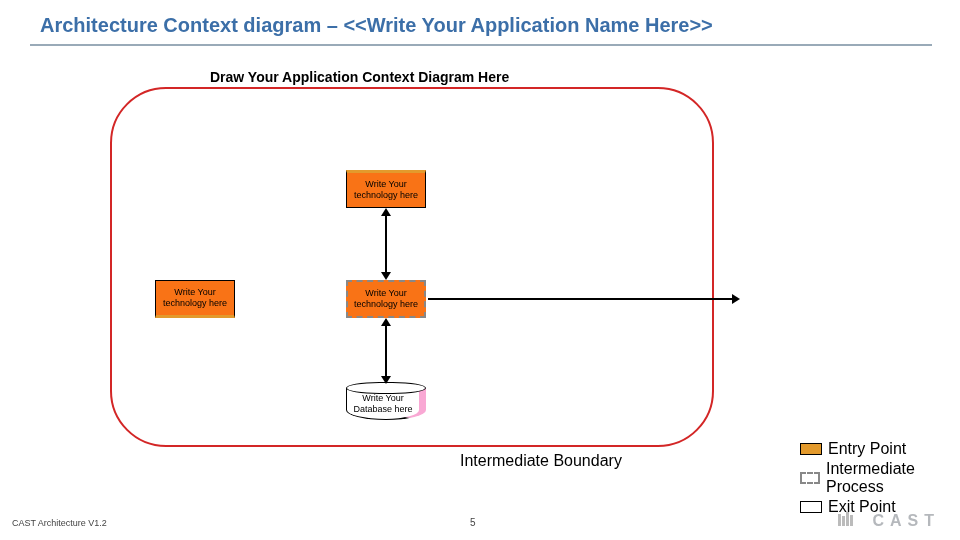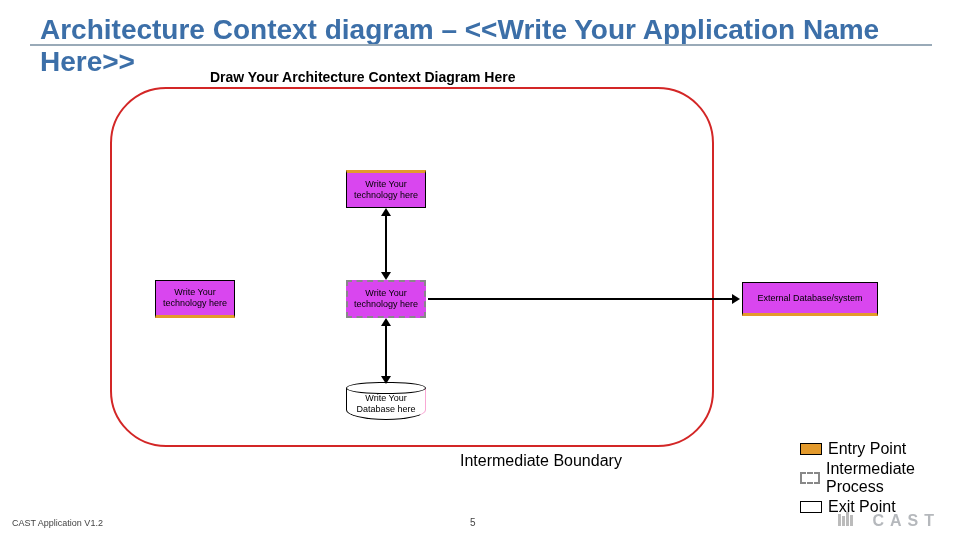--- a/index.html
+++ b/index.html
@@ -1,28 +1,28 @@
 <!DOCTYPE html>
 <html><head>
 <meta charset="utf-8">
 <style>
   * { box-sizing: border-box; margin: 0; padding: 0; }
   html, body { width: 960px; height: 540px; font-family: Arial, sans-serif; background: #fff; overflow: hidden; }
   .slide { position: relative; width: 960px; height: 540px; }
-  .title { position: absolute; top: 14px; left: 40px; color: #3c6fa8; font-size: 28px; font-weight: bold; }
+  .title { position: absolute; top: 14px; left: 40px; color: #3c6fa8; font-size: 20px; font-weight: bold; }
   .title-underline { position: absolute; top: 44px; left: 30px; width: 902px; height: 2px; background: #99AAB8; }
   .subtitle { position: absolute; top: 69px; left: 210px; font-size: 14px; font-weight: bold; color: #000; }
   .boundary { position: absolute; top: 87px; left: 110px; width: 604px; height: 360px; border: 2px solid #d32626; border-radius: 56px; }
-  .box { position: absolute; font-size: 9px; line-height: 11px; text-align: center; display: flex; align-items: center; justify-content: center; background: #d946ef; }
+  .box { position: absolute; font-size: 9px; line-height: 11px; text-align: center; display: flex; align-items: center; justify-content: center; background: #f97316; }
   .entry { border: 1px solid #000; }
   .entry.top-orange { border-top: 3px solid #e39a2c; }
   .exit { border: 1px solid #000; border-bottom: 3px solid #e39a2c; }
   .intermediate { border: 2px dashed #888; }
   .db-shape { position: absolute; border: 1px solid #000; background: #fff; border-radius: 50% / 60%; height: 12px; }
-  .db-body { position: absolute; border-left: 1px solid #000; border-right: 1px solid #f9a8d4; border-bottom: 1px solid #000; background: #fff; display: flex; align-items: center; justify-content: center; font-size: 9px; line-height: 11px; text-align: center; }
+  .db-body { position: absolute; border-left: 1px solid #000; border-right: 7px solid #f9a8d4; border-bottom: 1px solid #000; background: #fff; display: flex; align-items: center; justify-content: center; font-size: 9px; line-height: 11px; text-align: center; }
   .arrow-line-v { position: absolute; width: 2px; background: #000; }
   .arrow-line-h { position: absolute; height: 2px; background: #000; }
   .arrow-head { position: absolute; width: 0; height: 0; }
   .arrow-up { border-left: 5px solid transparent; border-right: 5px solid transparent; border-bottom: 8px solid #000; }
   .arrow-down { border-left: 5px solid transparent; border-right: 5px solid transparent; border-top: 8px solid #000; }
   .arrow-right { border-top: 5px solid transparent; border-bottom: 5px solid transparent; border-left: 8px solid #000; }
   .boundary-label { position: absolute; top: 452px; left: 460px; font-size: 16px; color: #000; }
   .legend { position: absolute; top: 440px; left: 800px; font-size: 16px; line-height: 18px; }
   .legend-row { display: flex; align-items: center; gap: 6px; margin-bottom: 2px; }
   .swatch { width: 22px; height: 12px; border: 1px solid #000; }
@@ -36,39 +36,36 @@
   .logo-text { font-size: 16px; font-weight: bold; color: #b5b8bc; letter-spacing: 6px; font-family: Arial, sans-serif; margin-left: 10px; }
 </style>
 </head>
 <body>
 
 <div class="slide">
 
   <div class="title">Architecture Context diagram – &lt;&lt;Write Your Application Name Here&gt;&gt;</div>
   <div class="title-underline"></div>
 
-  <div class="subtitle">Draw Your Architecture Context Diagram Here</div>
+  <div class="subtitle">Draw Your Application Context Diagram Here</div>
 
   <div class="boundary"></div>
 
   <div class="box entry top-orange" style="top:170px; left:346px; width:80px; height:38px;">
     <span>Write Your technology here</span>
   </div>
 
   <div class="box exit" style="top:280px; left:155px; width:80px; height:38px;">
     <span>Write Your technology here</span>
   </div>
 
   <div class="box intermediate" style="top:280px; left:346px; width:80px; height:38px;">
     <span>Write Your technology here</span>
   </div>
 
-  <div class="box exit" style="top:282px; left:742px; width:136px; height:34px;">
-    <span>External Database/system</span>
-  </div>
 
   <div class="db-body" style="top:388px; left:346px; width:80px; height:32px; border-radius: 0 0 40px 40px / 0 0 10px 10px;">
     <span>Write Your Database here</span>
   </div>
   <div class="db-shape" style="top:382px; left:346px; width:80px;"></div>
 
   <div class="arrow-line-v" style="top:214px; left:385px; height:60px;"></div>
   <div class="arrow-head arrow-up" style="top:208px; left:381px;"></div>
   <div class="arrow-head arrow-down" style="top:272px; left:381px;"></div>
 
@@ -89,21 +86,21 @@
     <div class="legend-row">
       <div class="swatch inter-sw"></div>
       <span>Intermediate Process</span>
     </div>
     <div class="legend-row">
       <div class="swatch exit-sw"></div>
       <span>Exit Point</span>
     </div>
   </div>
 
-  <div class="footer-left">CAST Application V1.2</div>
+  <div class="footer-left">CAST Architecture V1.2</div>
   <div class="footer-page">5</div>
 
   <div class="footer-logo">
     <span class="logo-bars">
       <span style="height:12px"></span><span style="height:10px"></span><span style="height:14px"></span><span style="height:11px"></span>
     </span>
     <span class="logo-text">CAST</span>
   </div>
 
 </div>

